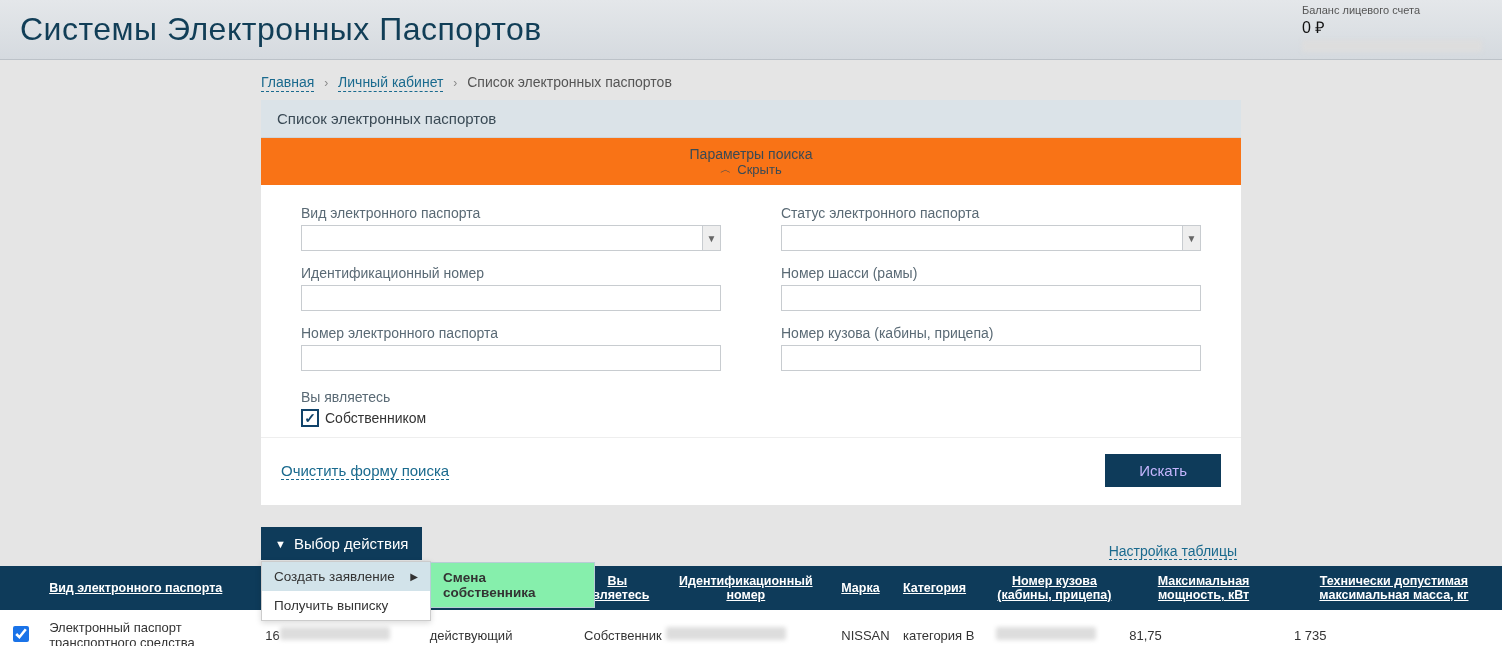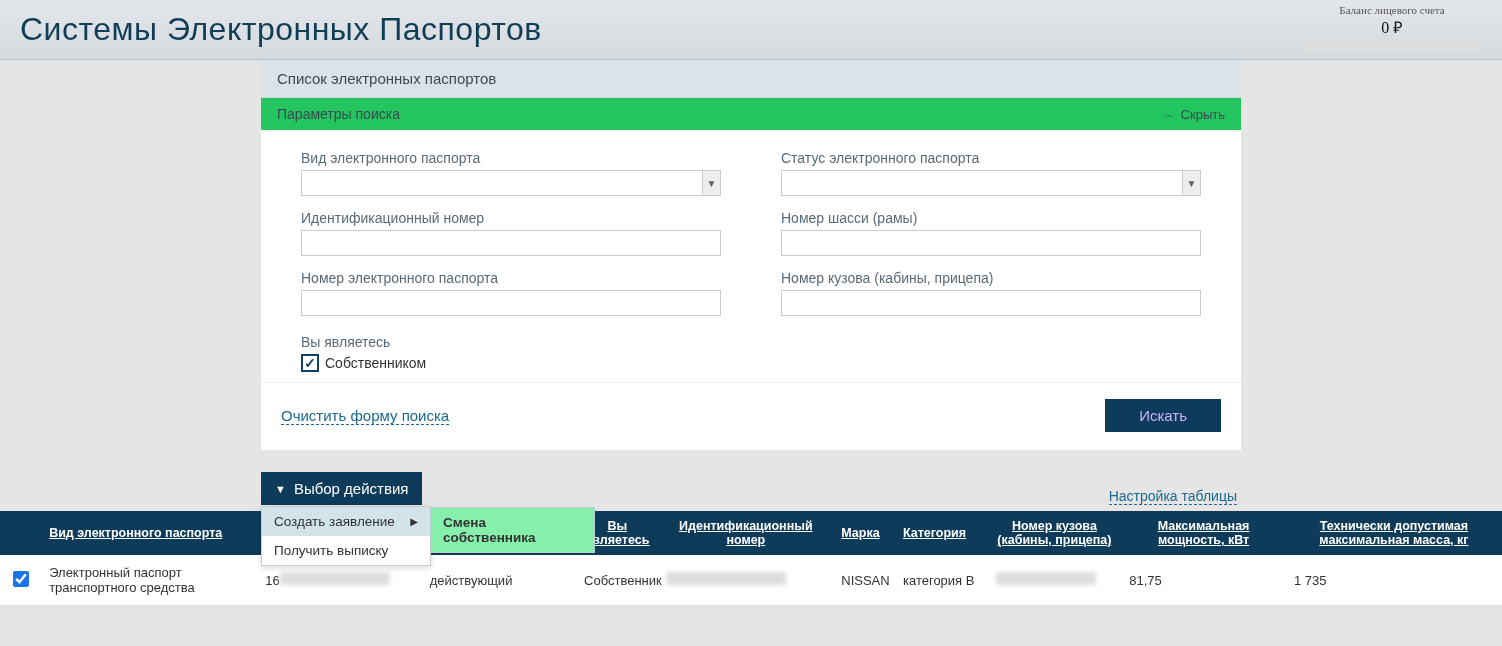--- a/index.html
+++ b/index.html
@@ -1,27 +1,27 @@
 <!DOCTYPE html>
 <html><head>
 <meta charset="utf-8">
 <style>
   * { box-sizing: border-box; margin: 0; padding: 0; }
   html, body { width: 1502px; height: 646px; font-family: "Segoe UI", Arial, sans-serif; background: #e5e5e5; color: #333; font-size: 14px; overflow: hidden; }
   .topbar { height: 60px; background: linear-gradient(#e4e7ea, #d5dadf); display: flex; align-items: center; justify-content: space-between; padding: 0 20px; border-bottom: 1px solid #bcc2c8; }
   .topbar h1 { color: #113e57; font-size: 32px; font-weight: 400; letter-spacing: 0.5px; }
-  .balance { text-align: center; font-size: 11px; color: #555; line-height: 1.3; font-family: Liberation Serif, serif; }
+  .balance { text-align: left; font-size: 11px; color: #555; line-height: 1.3; }
   .balance .amount { font-size: 16px; color: #111; }
   .balance .redacted { display:inline-block; width:180px; height:12px; background:#ddd; filter: blur(2px); border-radius:2px; margin-top:2px;}
   .content { width: 980px; margin: 0 auto; }
   .breadcrumb { padding: 14px 0 10px; font-size: 14px; color: #555; }
   .breadcrumb a { color: #1a6a8e; text-decoration: none; border-bottom: 1px dashed #1a6a8e; padding-bottom:1px;}
   .breadcrumb .sep { margin: 0 6px; color: #888; font-size:12px;}
   .panel-title { background: #dbe3e8; padding: 10px 16px; font-size: 15px; color: #3a4a55; }
-  .params-head { background: #22c55e; padding: 8px 16px; display:flex; justify-content:space-between; align-items:center; color:#3a4a55; border-top:1px solid #cdd6dc;}
+  .params-head { background: #f97316; padding: 8px 16px; display:flex; justify-content:space-between; align-items:center; color:#3a4a55; border-top:1px solid #cdd6dc;flex-direction:column;}
   .params-head .toggle { font-size:13px; color:#3a4a55; cursor:pointer; display:flex; align-items:center; gap:6px;}
   .params-body { background:#fff; padding: 20px 40px 10px; }
   .form-grid { display:grid; grid-template-columns: 1fr 1fr; column-gap: 60px; row-gap: 14px; }
   .field label { display:block; font-size:14px; color:#5a6a75; margin-bottom:4px;}
   .input, .select { width:100%; height:26px; border:1px solid #c8ccd0; background:#fff; padding:0 6px; font-size:13px; }
   .select { display:flex; align-items:center; justify-content:flex-end; background:#fff; position:relative;}
   .select .arrow { width:18px; height:100%; background:#eee; border-left:1px solid #c8ccd0; display:flex; align-items:center; justify-content:center; position:absolute; right:0; top:0; font-size:10px; color:#666;}
   .owner-block { margin-top: 18px; }
   .owner-block label { font-size:14px; color:#5a6a75; display:block; margin-bottom:4px;}
   .checkbox-row { display:flex; align-items:center; gap:6px; }
@@ -53,20 +53,27 @@
   <h1>Системы Электронных Паспортов</h1>
   <div class="balance">
     <div>Баланс лицевого счета</div>
     <div class="amount">0 ₽</div>
     <div class="redacted"></div>
   </div>
 </div>
 
 <div class="content">
 
+  <div class="breadcrumb">
+    <a href="#">Главная</a>
+    <span class="sep">›</span>
+    <a href="#">Личный кабинет</a>
+    <span class="sep">›</span>
+    <span>Список электронных паспортов</span>
+  </div>
 
   <div class="panel-title">Список электронных паспортов</div>
 
   <div class="params-head">
     <span>Параметры поиска</span>
     <span class="toggle">
       <span style="font-size:11px;">︿</span>
       <span>Скрыть</span>
     </span>
   </div>

